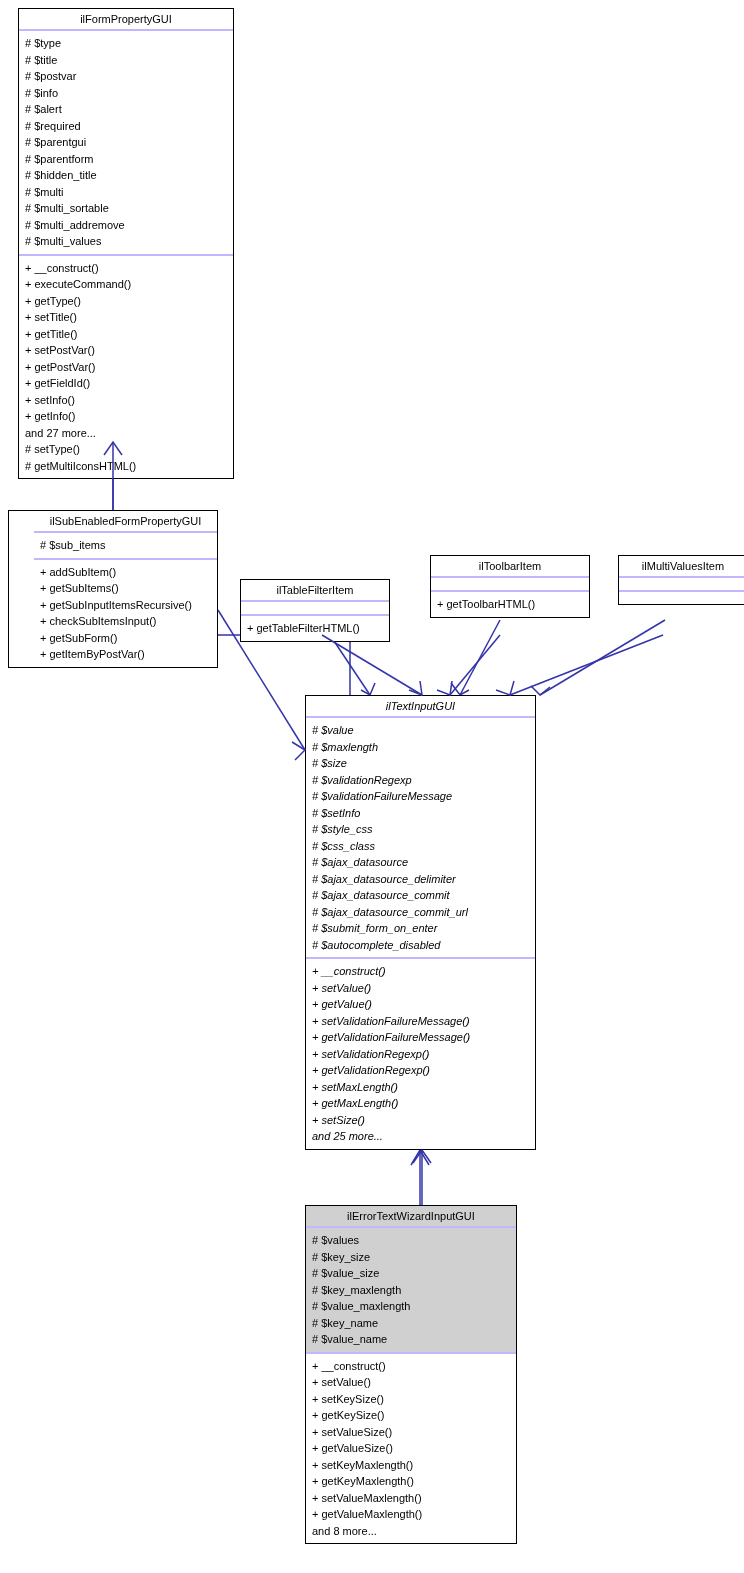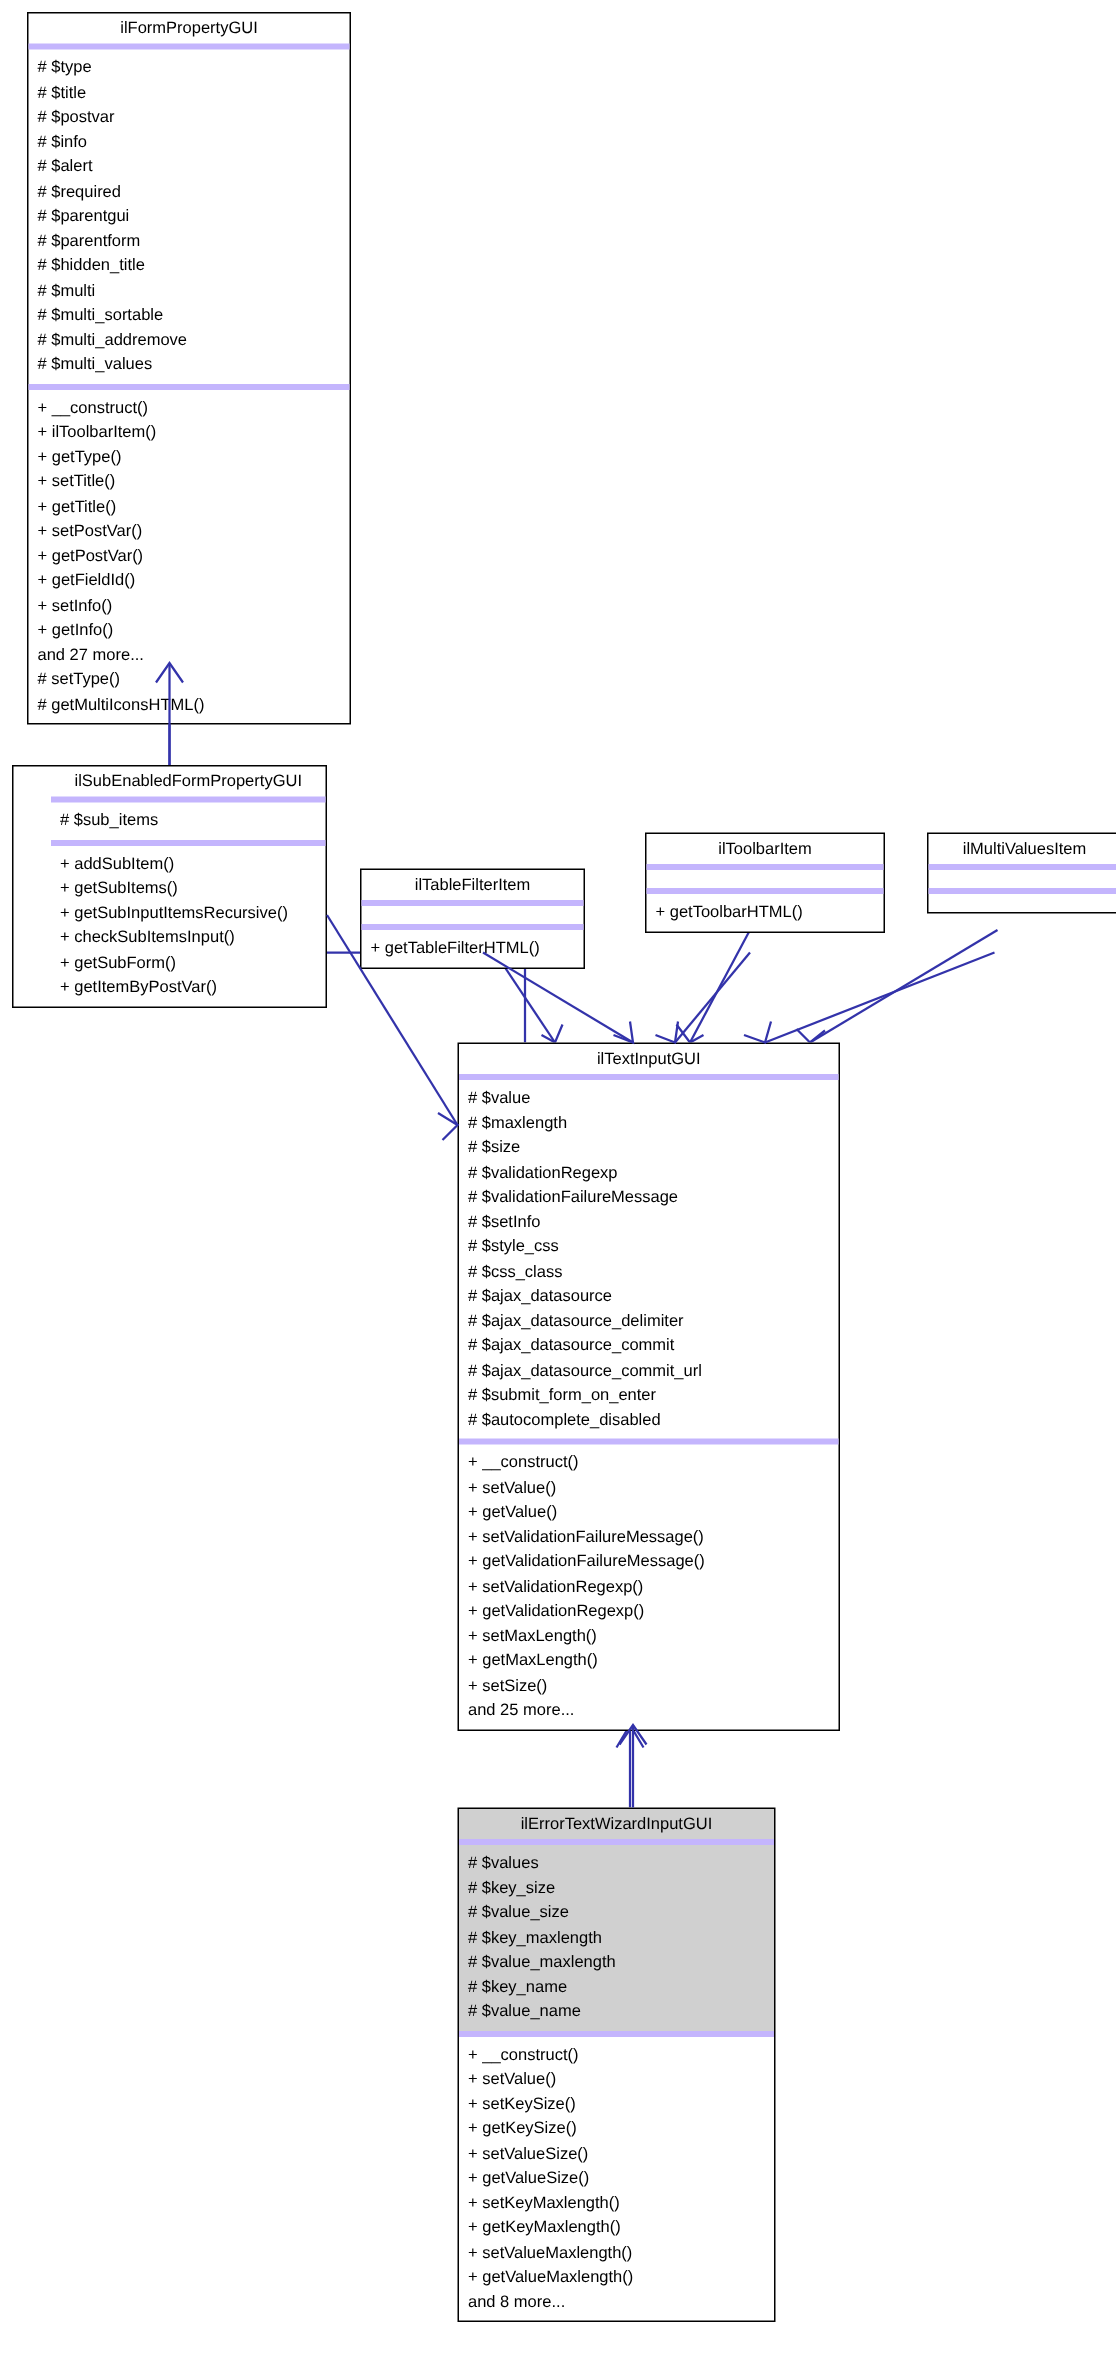--- a/index.html
+++ b/index.html
@@ -20,21 +20,21 @@
       overflow: hidden;
     }
 
     .uml-box {
       position: absolute;
       border: 1px solid #000000;
       background: #ffffff;
     }
 
     .uml-section {
-      border-top: 4px solid #c4b5fd;
+      border-top: 2px solid #c4b5fd;
       padding: 4px 6px;
     }
 
     .uml-title {
       text-align: center;
       padding: 4px 6px;
       font-weight: normal;
     }
 
     .uml-line {
@@ -104,21 +104,21 @@
       <div class="uml-line"># $parentgui</div>
       <div class="uml-line"># $parentform</div>
       <div class="uml-line"># $hidden_title</div>
       <div class="uml-line"># $multi</div>
       <div class="uml-line"># $multi_sortable</div>
       <div class="uml-line"># $multi_addremove</div>
       <div class="uml-line"># $multi_values</div>
     </div>
     <div class="uml-section">
       <div class="uml-line">+ __construct()</div>
-      <div class="uml-line">+ ilToolbarItem()</div>
+      <div class="uml-line">+ executeCommand()</div>
       <div class="uml-line">+ getType()</div>
       <div class="uml-line">+ setTitle()</div>
       <div class="uml-line">+ getTitle()</div>
       <div class="uml-line">+ setPostVar()</div>
       <div class="uml-line">+ getPostVar()</div>
       <div class="uml-line">+ getFieldId()</div>
       <div class="uml-line">+ setInfo()</div>
       <div class="uml-line">+ getInfo()</div>
       <div class="uml-line">and 27 more...</div>
       <div class="uml-line"># setType()</div>
@@ -164,21 +164,21 @@
   <div class="uml-box" style="left:618px; top:555px; width:130px;">
     <div class="uml-title">ilMultiValuesItem</div>
     <div class="uml-section">
       <div style="height:4px;"></div>
     </div>
     <div class="uml-section">
       <div style="height:4px;"></div>
     </div>
   </div>
 
-  <div class="uml-box" style="left:305px; top:695px; width:255px;">
+  <div class="uml-box" style="left:305px; top:695px; width:231px;font-style:italic;">
     <div class="uml-title">ilTextInputGUI</div>
     <div class="uml-section">
       <div class="uml-line"># $value</div>
       <div class="uml-line"># $maxlength</div>
       <div class="uml-line"># $size</div>
       <div class="uml-line"># $validationRegexp</div>
       <div class="uml-line"># $validationFailureMessage</div>
       <div class="uml-line"># $setInfo</div>
       <div class="uml-line"># $style_css</div>
       <div class="uml-line"># $css_class</div>

